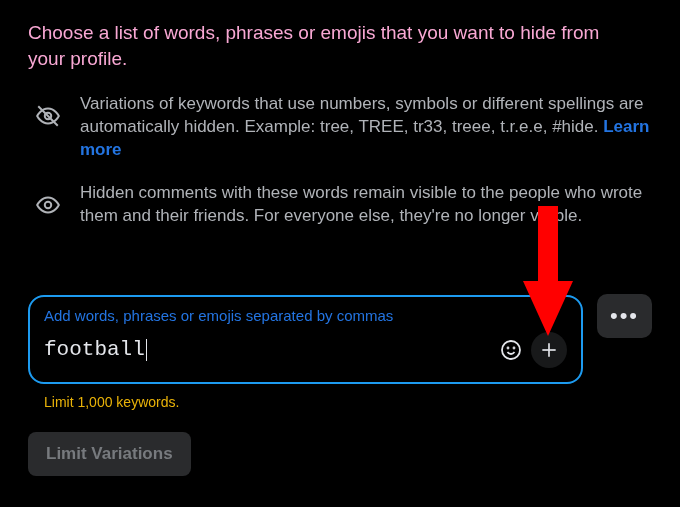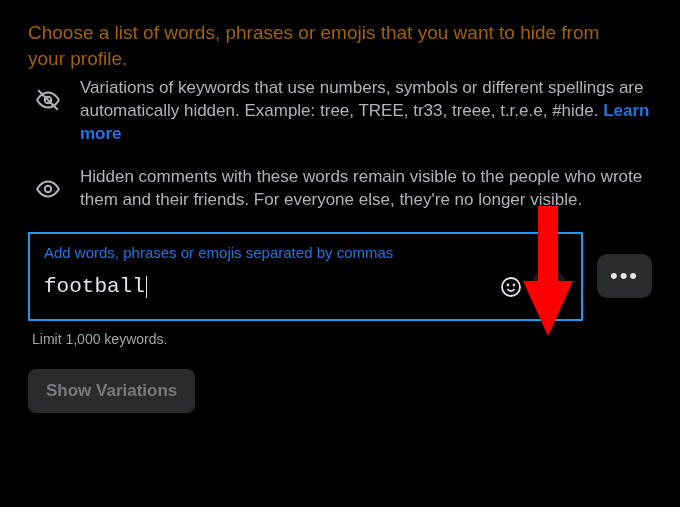--- a/index.html
+++ b/index.html
@@ -12,22 +12,22 @@
     color: #e4e6eb;
     overflow: hidden;
   }
   .container {
     padding: 20px 28px;
     box-sizing: border-box;
   }
   .heading {
     font-size: 19px;
     line-height: 1.35;
-    color: #a16207;
-    margin-bottom: 6px;
+    color: #f9a8d4;
+    margin-bottom: 22px;
     max-width: 580px;
   }
   .info-row {
     display: flex;
     align-items: flex-start;
     margin-bottom: 20px;
     max-width: 640px;
   }
   .info-icon {
     flex: 0 0 40px;
@@ -55,25 +55,26 @@
   }
   .input-row {
     display: flex;
     align-items: center;
     margin-top: 18px;
   }
   .input-box {
     flex: 0 0 555px;
     width: 555px;
     border: 2px solid #1d9bf0;
-    border-radius: 1px;
+    border-radius: 16px;
     background: #000;
     padding: 10px 14px 14px 14px;
     box-sizing: border-box;
     position: relative;
+    margin-top: 47px;
   }
   .input-label {
     color: #2374e1;
     font-size: 15px;
     margin-bottom: 8px;
   }
   .input-inner {
     display: flex;
     align-items: center;
     font-family: Liberation Mono, monospace;
@@ -129,23 +130,23 @@
     margin-left: 14px;
   }
   .more-btn .dots {
     color: #e4e6eb;
     font-size: 22px;
     letter-spacing: 2px;
     line-height: 0;
   }
   .limit-text {
     font-size: 14px;
-    color: #a3a3a3;
+    color: #eab308;
     margin-top: 10px;
-    margin-left: 4px;
+    margin-left: 16px;
   }
   .show-var-btn {
     margin-top: 22px;
     background: #2a2b2d;
     color: #777a7e;
     font-size: 17px;
     font-weight: 600;
     border: none;
     border-radius: 8px;
     padding: 12px 18px;
@@ -213,19 +214,19 @@
         </div>
       </div>
     </div>
     <div class="more-btn">
       <span class="dots">•••</span>
     </div>
   </div>
 
   <div class="limit-text">Limit 1,000 keywords.</div>
 
-  <button class="show-var-btn">Show Variations</button>
+  <button class="show-var-btn">Limit Variations</button>
 </div>
 
 <svg class="arrow-annotation" width="60" height="150" viewBox="0 0 60 150">
   <rect x="20" y="10" width="20" height="80" fill="#ff0000"></rect>
   <polygon points="5,85 55,85 30,140" fill="#ff0000"></polygon>
 </svg>
 
 </body></html>

